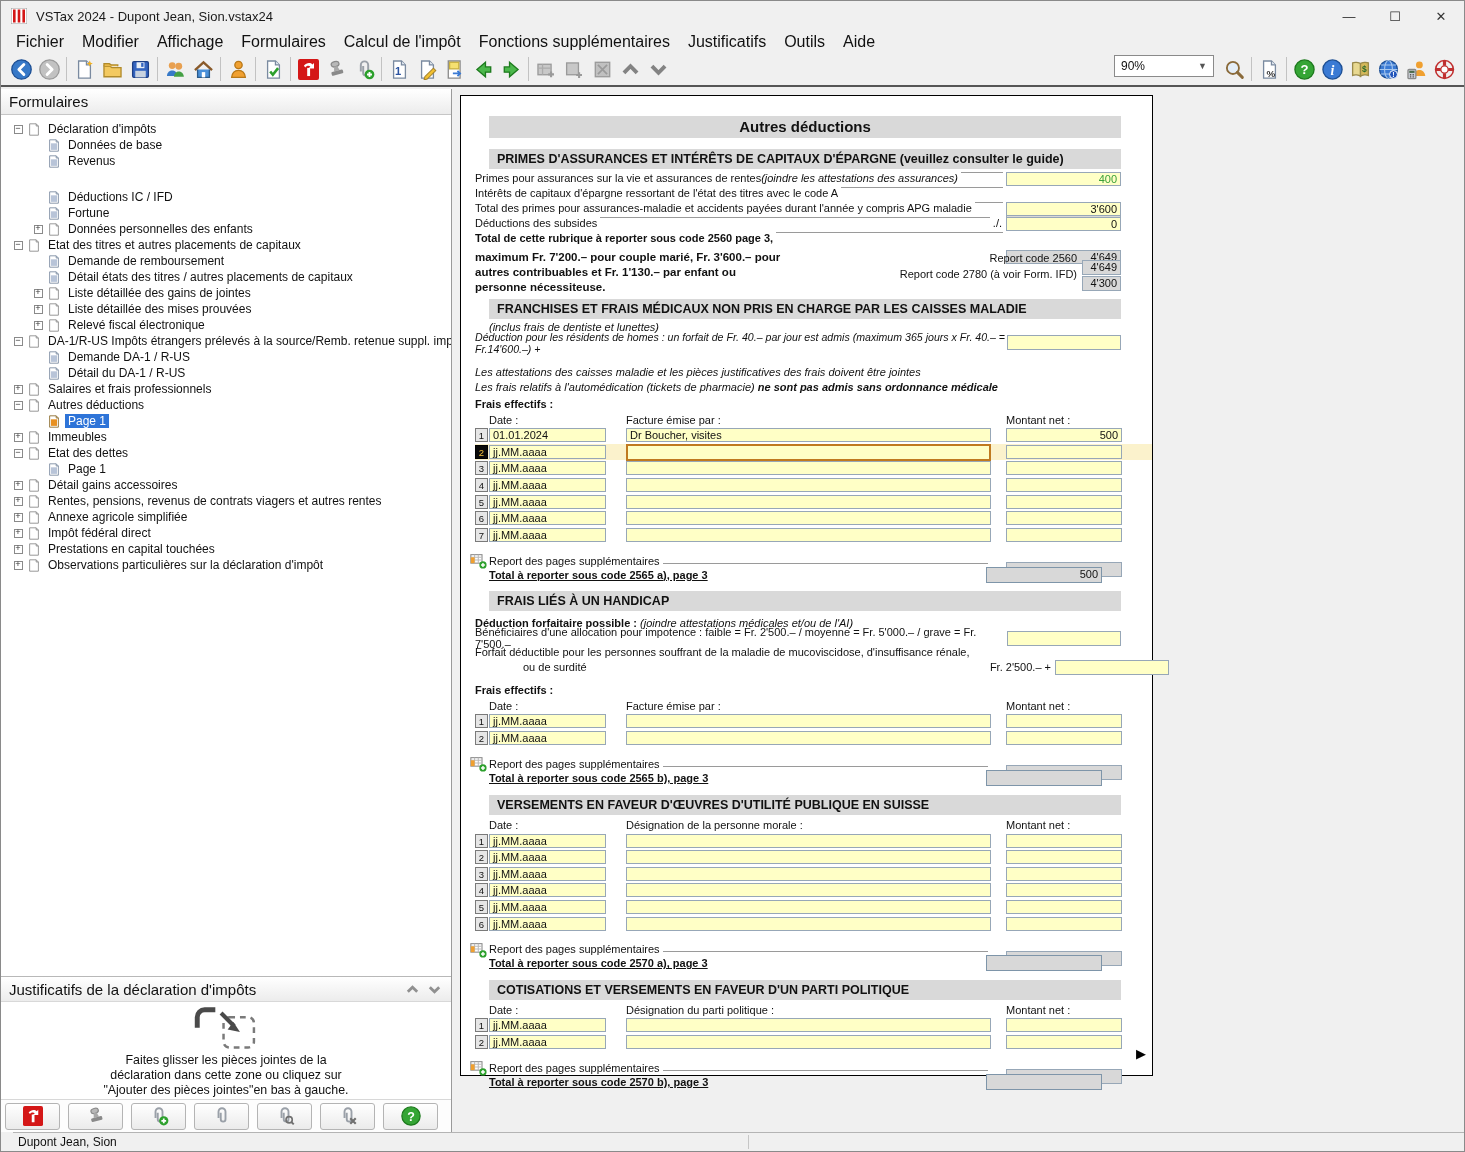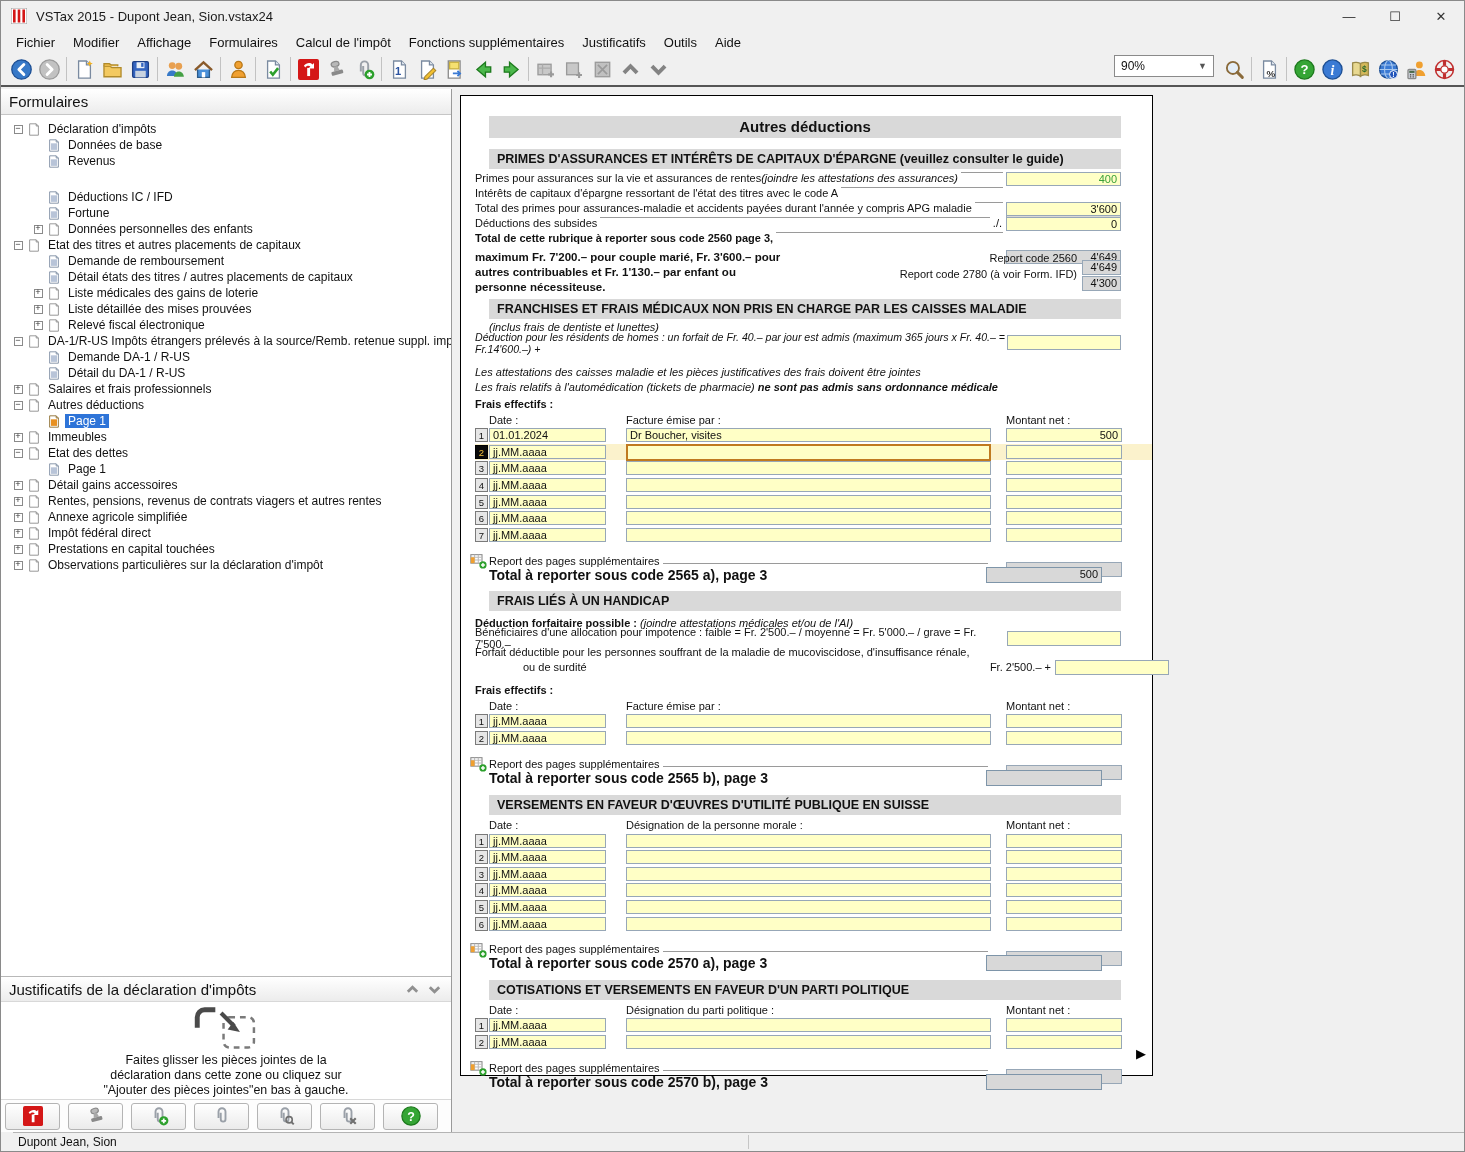--- a/index.html
+++ b/index.html
@@ -8,21 +8,21 @@
           font-family:"Liberation Sans",sans-serif;color:#111;border:1px solid #8a8a8a;}
   
   .titlebar{height:30px;display:flex;align-items:center;padding-left:10px;background:#f0f0f0;}
   .app-icon svg{width:16px;height:16px;display:block;}
   .title-text{font-size:13px;margin-left:9px;color:#1a1a1a;}
   .win-controls{margin-left:auto;display:flex;height:30px;}
   .win-btn{width:46px;height:30px;display:flex;align-items:center;justify-content:center;
            font-size:13px;color:#333;}
   
   .menubar{height:22px;display:flex;align-items:center;padding-left:6px;background:#f0f0f0;}
-  .menu-item{padding:2px 9px;font-size:13px;white-space:nowrap;}
+  .menu-item{padding:2px 9px;font-size:16px;white-space:nowrap;}
   
   .toolbar{height:34px;display:flex;align-items:center;padding:0 6px;background:#f0f0f0;
            border-bottom:2px solid #555;}
   .tbtn{width:28px;height:28px;display:flex;align-items:center;justify-content:center;flex:none;}
   .tbtn svg{width:21px;height:21px;display:block;}
   .tsep{width:1px;height:24px;background:#c2c2c2;margin:0 3px;flex:none;}
   .tb-right{margin-left:auto;display:flex;align-items:flex-start;}
   .zoom-box{width:100px;height:22px;background:#fff;border:1px solid #8a8a8a;display:flex;
             align-items:center;font-size:12px;padding-left:6px;margin-right:6px;}
   .zoom-caret{margin-left:auto;padding-right:6px;color:#555;font-size:9px;}
@@ -94,21 +94,21 @@
   .cell-amt{grid-column:6;}
   .grow.sel .cell-main{border:2px solid #c07a20;height:17px;line-height:14px;}
   .report-row{display:grid;grid-template-columns:14px 117px 20px 365px 15px 116px;
               align-items:center;height:16px;margin-top:1px;}
   .rep-icon{grid-column:1;margin-left:-5px;}
   .rep-icon svg{width:17px;height:17px;display:block;}
   .report-span{grid-column:2 / 5;display:flex;align-items:flex-end;}
   .report-field{grid-column:6;height:15px;}
   .total-row{display:grid;grid-template-columns:14px 482px 15px 116px;align-items:center;
              height:17px;margin-top:6px;margin-bottom:3px;}
-  .total-label{grid-column:2;font-weight:bold;font-size:14px;}
+  .total-label{grid-column:2;font-weight:bold;font-size:11px;text-decoration:underline;}
   .total-field{grid-column:4;height:16px;background:#d8d8d8;border:1px solid #7e95a9;}
   .next-arrow{position:absolute;right:6px;bottom:14px;font-size:13px;color:#000;}
   
   .statusbar{position:absolute;left:12px;right:0;bottom:0;height:19px;background:#f0f0f0;
              border-top:1px solid #b4b4b4;font-size:12px;display:flex;align-items:center;
              padding-left:5px;}
   .status-sep{position:absolute;left:735px;top:2px;bottom:2px;width:1px;background:#c6c6c6;}
   .mt2{margin-top:2px;}.mt3{margin-top:3px;}.mt4{margin-top:4px;}.mt6{margin-top:6px;}
   .mt8{margin-top:8px;}.mt9{margin-top:9px;}.mt11{margin-top:11px;}.mt15{margin-top:15px;}
 </style>
@@ -119,21 +119,21 @@
 
   <div class="titlebar">
     <span class="app-icon">
         <svg viewBox="0 0 16 16">
           <rect width="16" height="16" fill="#fff" stroke="#999"></rect>
           <rect x="2" y="1.5" width="2.6" height="13" fill="#d41717"></rect>
           <rect x="6.7" y="1.5" width="2.6" height="13" fill="#d41717"></rect>
           <rect x="11.4" y="1.5" width="2.6" height="13" fill="#d41717"></rect>
         </svg>
       </span>
-    <span class="title-text">VSTax 2015 - Dupont Jean, Sion.vstax24</span>
+    <span class="title-text">VSTax 2024 - Dupont Jean, Sion.vstax24</span>
     <div class="win-controls">
       <div class="win-btn">—</div>
       <div class="win-btn">☐</div>
       <div class="win-btn">✕</div>
     </div>
   </div>
 
   <div class="menubar" id="menubar">
       <div class="menu-item">Fichier</div>
       <div class="menu-item">Modifier</div>
@@ -539,21 +539,21 @@
           <div class="tree-row" style="padding-left: 28px;">
             <span class="exp-slot">
               <span class="exp-box">+</span>
             </span>
             <span class="tree-icon">
               <svg viewBox="0 0 16 16">
                 <path d="M3 1.5h7.5l2.5 2.5v10.5H3z" fill="#fff" stroke="#8a8a8a"></path>
                 <path d="M10.5 1.5V4H13" fill="none" stroke="#8a8a8a"></path>
               </svg>
             </span>
-            <span class="tree-label">Liste médicales des gains de loterie</span>
+            <span class="tree-label">Liste détaillée des gains de jointes</span>
           </div>
           <div class="tree-row" style="padding-left: 28px;">
             <span class="exp-slot">
               <span class="exp-box">+</span>
             </span>
             <span class="tree-icon">
               <svg viewBox="0 0 16 16">
                 <path d="M3 1.5h7.5l2.5 2.5v10.5H3z" fill="#fff" stroke="#8a8a8a"></path>
                 <path d="M10.5 1.5V4H13" fill="none" stroke="#8a8a8a"></path>
               </svg>

